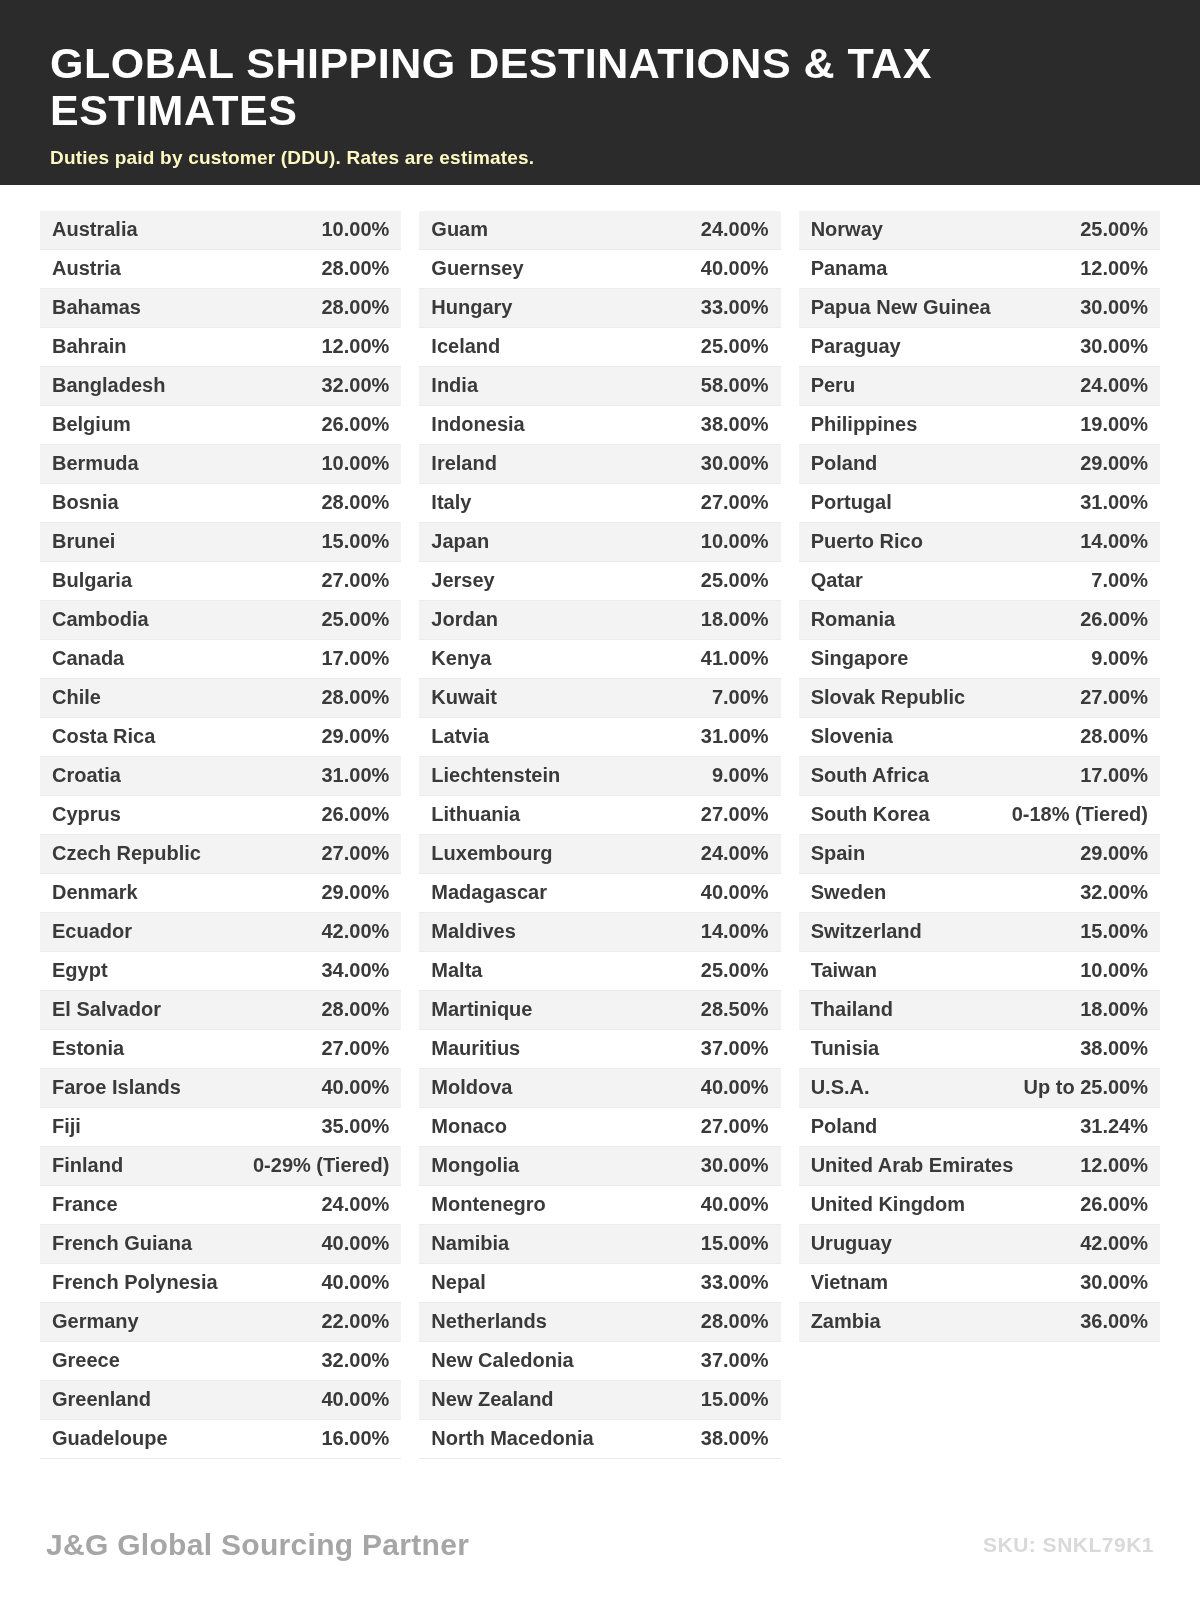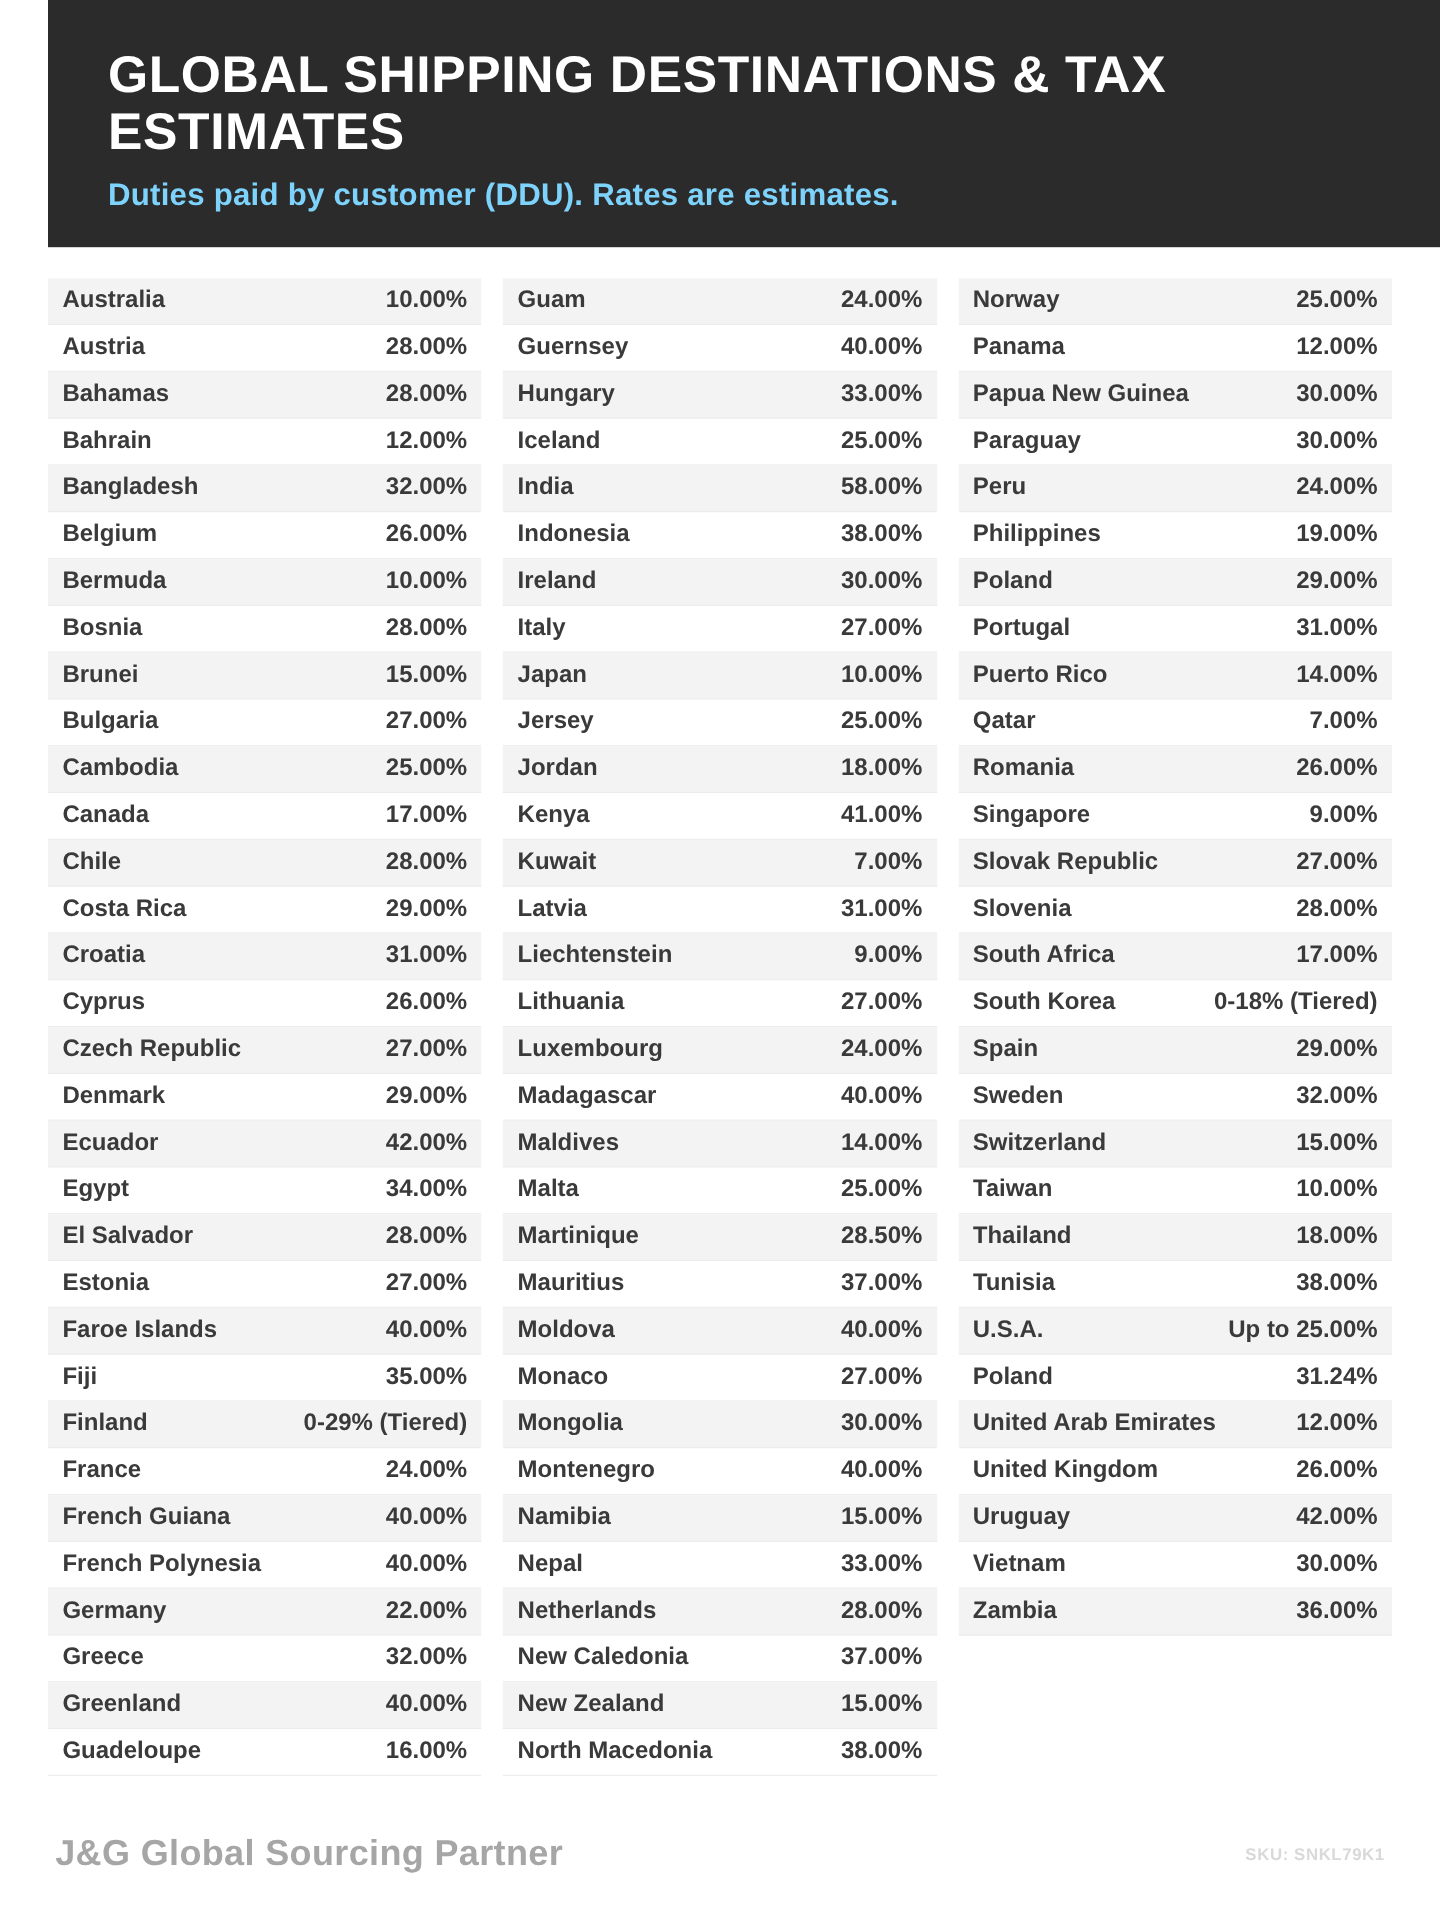--- a/index.html
+++ b/index.html
@@ -12,34 +12,33 @@
   }
   .page {
     width: 1200px;
     height: 1600px;
     display: flex;
     flex-direction: column;
     background: #ffffff;
   }
   .header {
     background: #2b2b2b;
-    padding: 40px 50px 28px 50px;
+    padding: 40px 50px 16px 50px;
     flex: 0 0 auto;
-    margin-left: 40px;
   }
   .header h1 {
     color: #ffffff;
     font-size: 43px;
     font-weight: 800;
     letter-spacing: 0.5px;
     line-height: 1.1;
   }
   .header p {
-    color: #7dd3fc;
-    font-size: 26px;
+    color: #fef9c3;
+    font-size: 19px;
     font-weight: 600;
     margin-top: 12px;
     letter-spacing: 0.2px;
   }
   .grid {
     padding: 26px 40px 0 40px;
     display: grid;
     grid-template-columns: repeat(3, 1fr);
     column-gap: 18px;
     align-items: start;
@@ -77,21 +76,21 @@
     justify-content: space-between;
   }
   .brand {
     color: #a6a6a6;
     font-size: 30px;
     font-weight: 800;
     letter-spacing: 0.3px;
   }
   .sku {
     color: #d9d9d9;
-    font-size: 14px;
+    font-size: 21px;
     font-weight: 700;
     letter-spacing: 0.5px;
   }
 </style>
 </head>
 <body>
 
 <div class="page">
 
   <header class="header">

